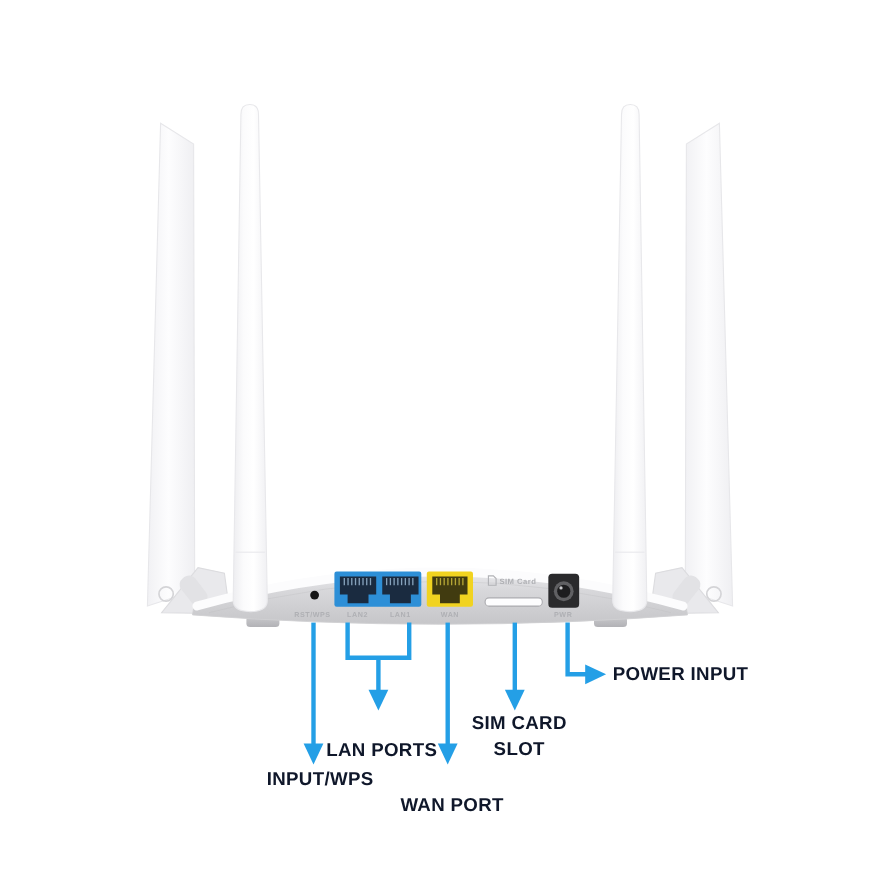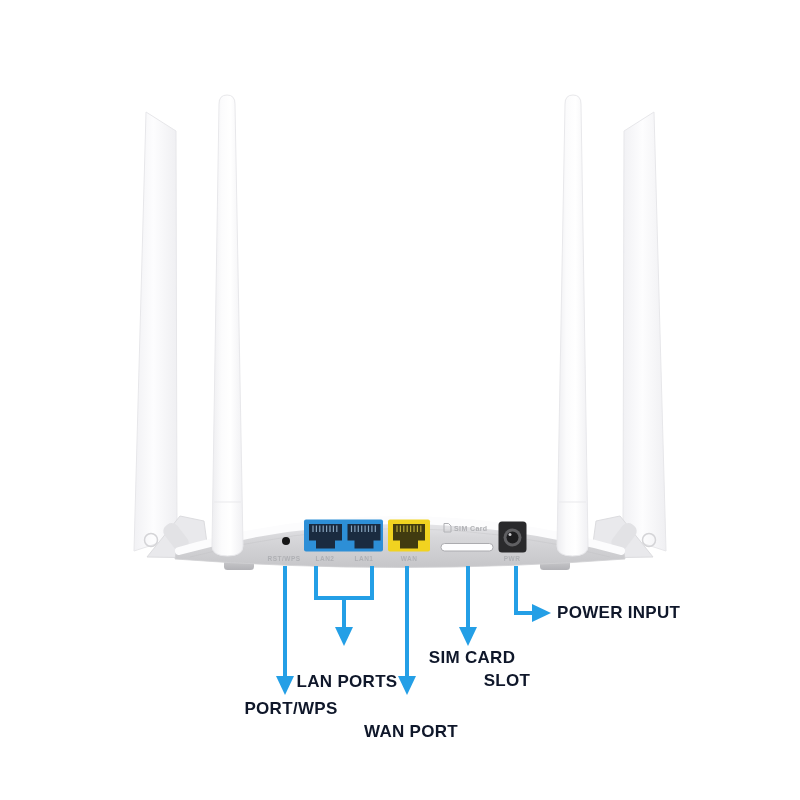--- a/index.html
+++ b/index.html
@@ -163,24 +163,24 @@
         <line x1="468" y1="566" x2="468" y2="629"></line>
         <polygon points="459,627 477,627 468,646" stroke="none"></polygon>
       </g>
       <g>
         <path d="M516 566 V613 H534" fill="none"></path>
         <polygon points="532,604 532,622 551,613" stroke="none"></polygon>
       </g>
     </g>
   </svg>
 
-  <div class="callout-label" style="left:291px;top:709px;">PORT/WPS</div>
+  <div class="callout-label" style="left:291px;top:709px;">INPUT/WPS</div>
 
   <div class="callout-label" style="left:347px;top:658px;margin-top:24px;">LAN PORTS</div>
 
   <div class="callout-label" style="left:411px;top:708px;margin-top:24px;">WAN PORT</div>
 
   <div class="callout-label" style="left:472px;top:658px;">SIM CARD</div>
-  <div class="callout-label" style="left:472px;top:681px;margin-left:35px;">SLOT</div>
+  <div class="callout-label" style="left:472px;top:681px;">SLOT</div>
 
   <div class="callout-label left-anchor" style="left:557px;top:613px;">POWER INPUT</div>
 
 </div>
 
 </body></html>

